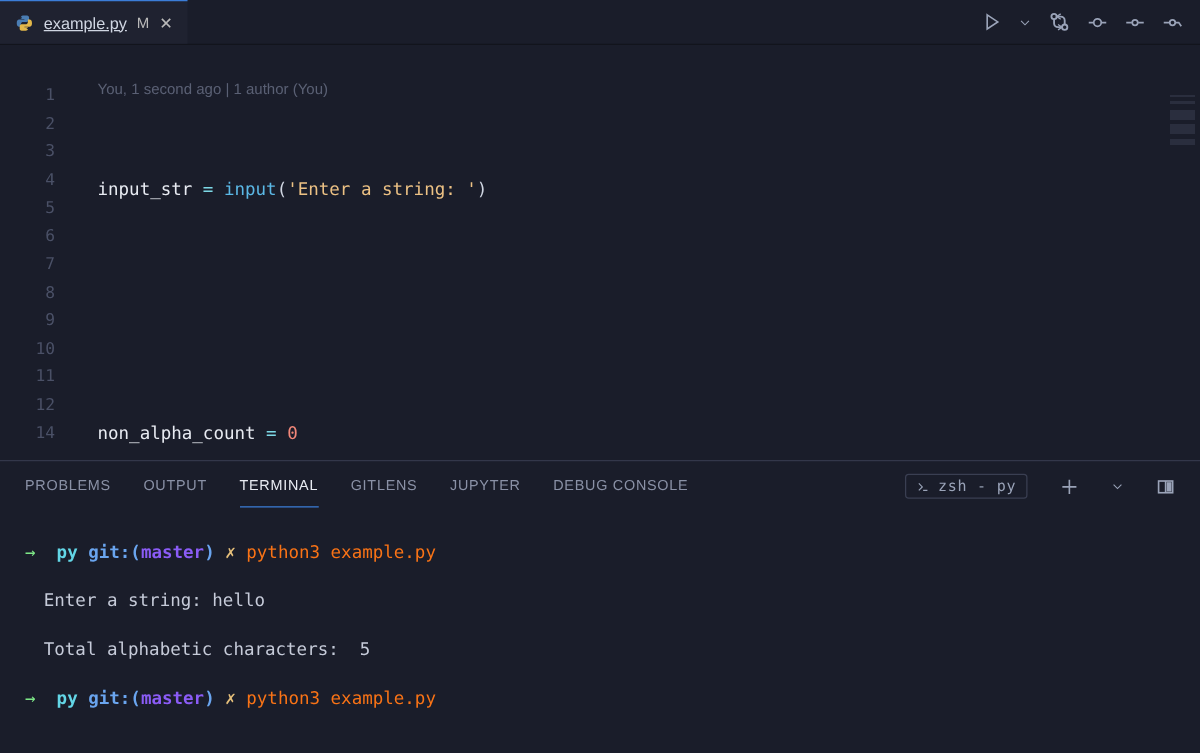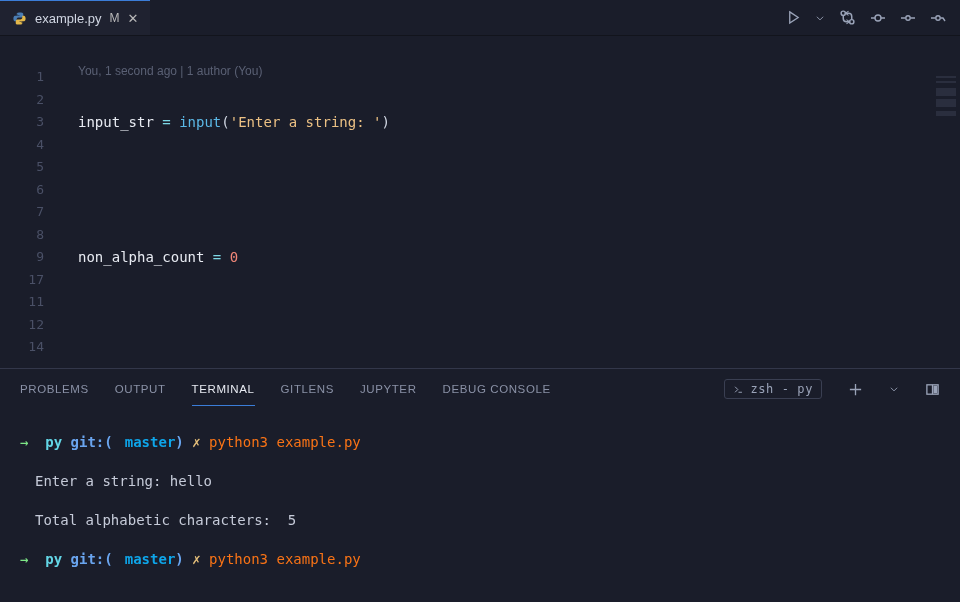--- a/index.html
+++ b/index.html
@@ -21,21 +21,21 @@
   }
   .tab {
     display: flex; align-items: center;
     padding: 0 12px; gap: 8px;
     background: #1f2230;
     border-top: 1.5px solid #3b7dd8;
     font-size: 13px;
     font-family: "Helvetica Neue", Arial, sans-serif;
   }
   .tab .py-icon svg { display:block; }
-  .tab .fname { color: #d0d6e2; }
+  .tab .fname { color: #d0d6e2; text-decoration: underline; }
   .tab .mod { color: #b9b9b9; font-size: 12px; }
   .tab .close { color: #b9b9b9; cursor: pointer; }
   .tab-actions {
     margin-left: auto;
     display: flex; align-items: center; gap: 14px;
     padding-right: 14px;
     color: #9aa3b8;
   }
   .tab-actions .ic { cursor: pointer; display:flex; align-items:center; }
   .tab-actions svg { stroke:#9aa3b8; fill:none; stroke-width:1.4; }
@@ -61,21 +61,21 @@
   }
   .gutter div { padding-right: 10px; height: 22.5px; }
   .blame {
     position: absolute;
     left: 78px; top: 24px;
     color: #5a6074;
     font-size: 12px;
     font-family: "Helvetica Neue", Arial, sans-serif;
   }
   .codelines { padding-left: 18px; padding-top: 22px; white-space: pre; }
-  .codeline { height: 22.5px; position: relative; }
+  .codeline { height: 22.5px; position: relative; margin-top: 30px; }
 
   .tok-var { color: #e8ebf2; }
   .tok-op  { color: #7dd8e6; }
   .tok-fn  { color: #5bb8e6; }
   .tok-str { color: #ecc184; }
   .tok-num { color: #f28779; }
   .tok-pun { color: #d0d6e2; }
 
   .minimap {
     position: absolute;
@@ -120,21 +120,21 @@
     padding: 4px 20px 10px 20px;
     font-size: 14px;
     line-height: 19.5px;
     white-space: pre;
     color: #d6dbe8;
     overflow: hidden;
   }
   .t-arrow { color: #7ee787; }
   .t-dir   { color: #63d6e6; font-weight: bold;}
   .t-git   { color: #6aa5ef; font-weight: bold;}
-  .t-branch{ color: #0ea5e9; font-weight: bold; margin-left: 12px;}
+  .t-branch{ color: #8b5cf6; font-weight: bold;}
   .t-x     { color: #e6c07b; font-weight: bold;}
   .t-cmd   { color: #f97316; }
   .t-out   { color: #c6cbd9; margin-left: 15px; }
 </style>
 </head>
 <body>
 
 <div class="tabbar">
   <div class="tab">
     <span class="py-icon">
@@ -193,21 +193,21 @@
   <div class="gutter">
     <div style="margin-top:22px;">1</div>
     <div>2</div>
     <div>3</div>
     <div>4</div>
     <div>5</div>
     <div>6</div>
     <div>7</div>
     <div>8</div>
     <div>9</div>
-    <div>17</div>
+    <div>10</div>
     <div>11</div>
     <div>12</div>
     <div>14</div>
   </div>
   <div class="codelines">
     <div class="codeline"><span class="tok-var">input_str </span><span class="tok-op">= </span><span class="tok-fn">input</span><span class="tok-pun">(</span><span class="tok-str">'Enter a string: '</span><span class="tok-pun">)</span></div>
     <div class="codeline"></div>
     <div class="codeline"><span class="tok-var">non_alpha_count </span><span class="tok-op">= </span><span class="tok-num">0</span></div>
     
     

